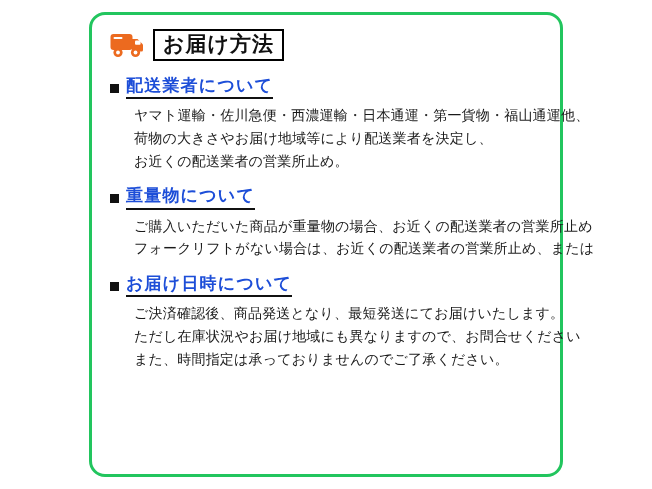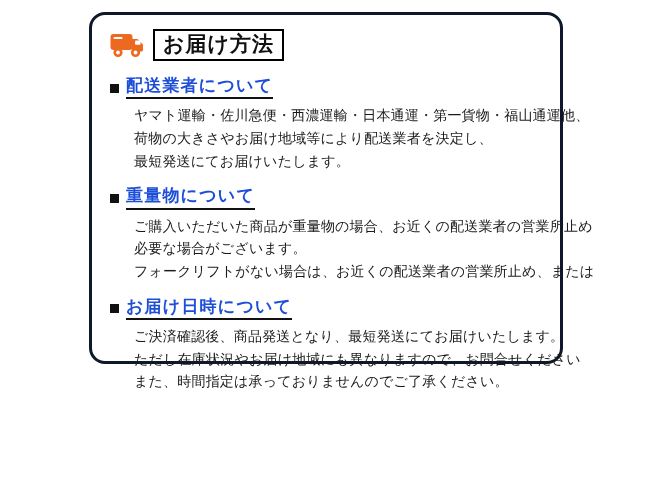--- a/index.html
+++ b/index.html
@@ -18,22 +18,22 @@
     width: 652px;
     height: 489px;
     background: #ffffff;
     box-sizing: border-box;
   }
   .card {
     position: absolute;
     left: 89px;
     top: 12px;
     width: 474px;
-    height: 352px;
-    border: 3px solid #0f172a;
+    height: 465px;
+    border: 3px solid #22c55e;
     border-radius: 16px;
     background: #ffffff;
     box-sizing: border-box;
   }
   .card-inner {
     position: absolute;
     left: 18px;
     top: 14px;
     right: 14px;
   }
@@ -133,32 +133,31 @@
       </div>
 
       <div class="section">
         <div class="section-head">
           <span class="bullet-square"></span>
           <span class="section-title">配送業者について</span>
         </div>
         <div class="section-body">
           <div class="line">ヤマト運輸・佐川急便・西濃運輸・日本通運・第一貨物・福山通運他、</div>
           <div class="line">荷物の大きさやお届け地域等により配送業者を決定し、</div>
-          <div class="line">最短発送にてお届けいたします。</div>
+          <div class="line">お近くの配送業者の営業所止め。</div>
         </div>
       </div>
 
       <div class="section">
         <div class="section-head">
           <span class="bullet-square"></span>
           <span class="section-title">重量物について</span>
         </div>
         <div class="section-body">
           <div class="line">ご購入いただいた商品が重量物の場合、お近くの配送業者の営業所止め</div>
-          <div class="line">必要な場合がございます。</div>
           <div class="line">フォークリフトがない場合は、お近くの配送業者の営業所止め、または</div>
         </div>
       </div>
 
       <div class="section">
         <div class="section-head">
           <span class="bullet-square"></span>
           <span class="section-title">お届け日時について</span>
         </div>
         <div class="section-body">

